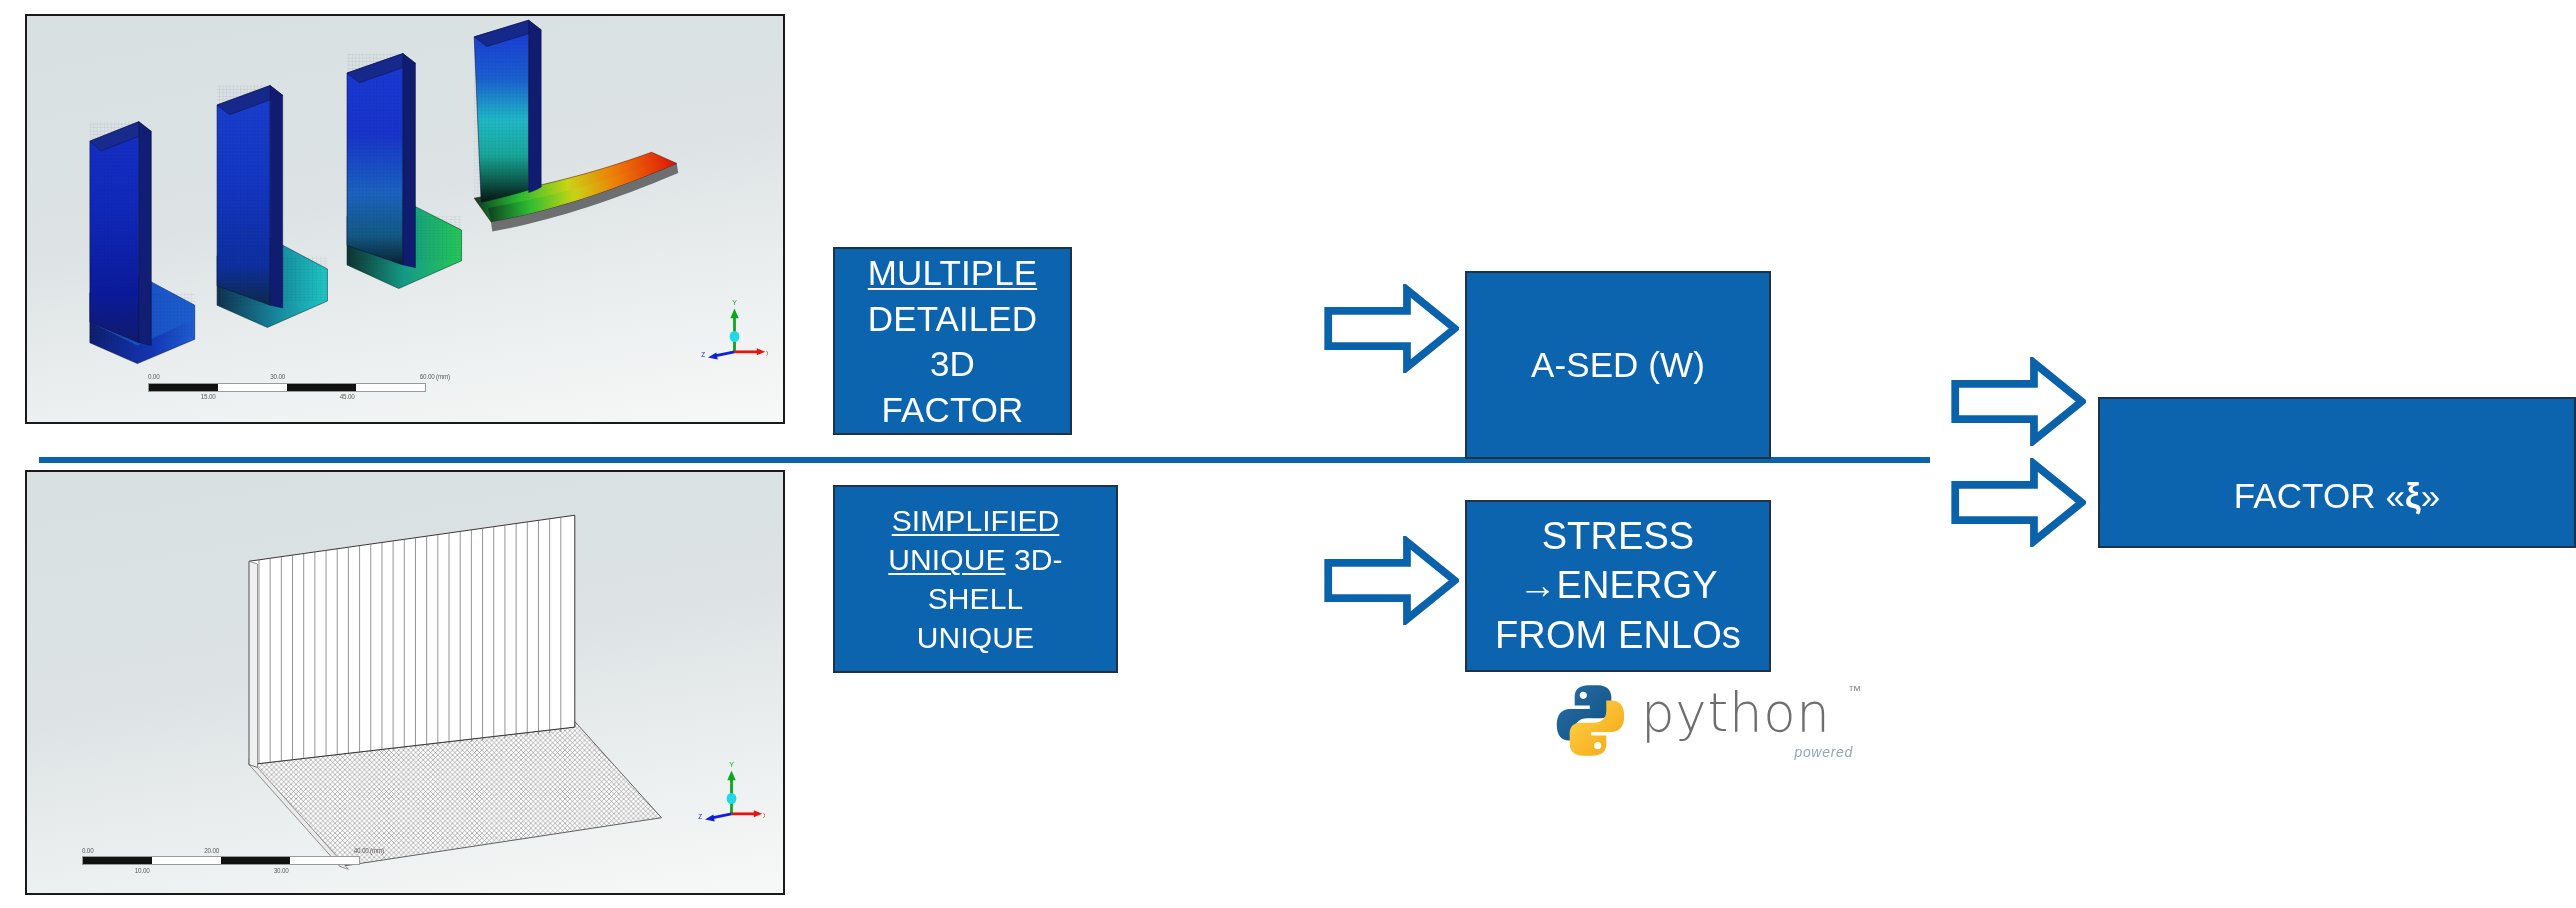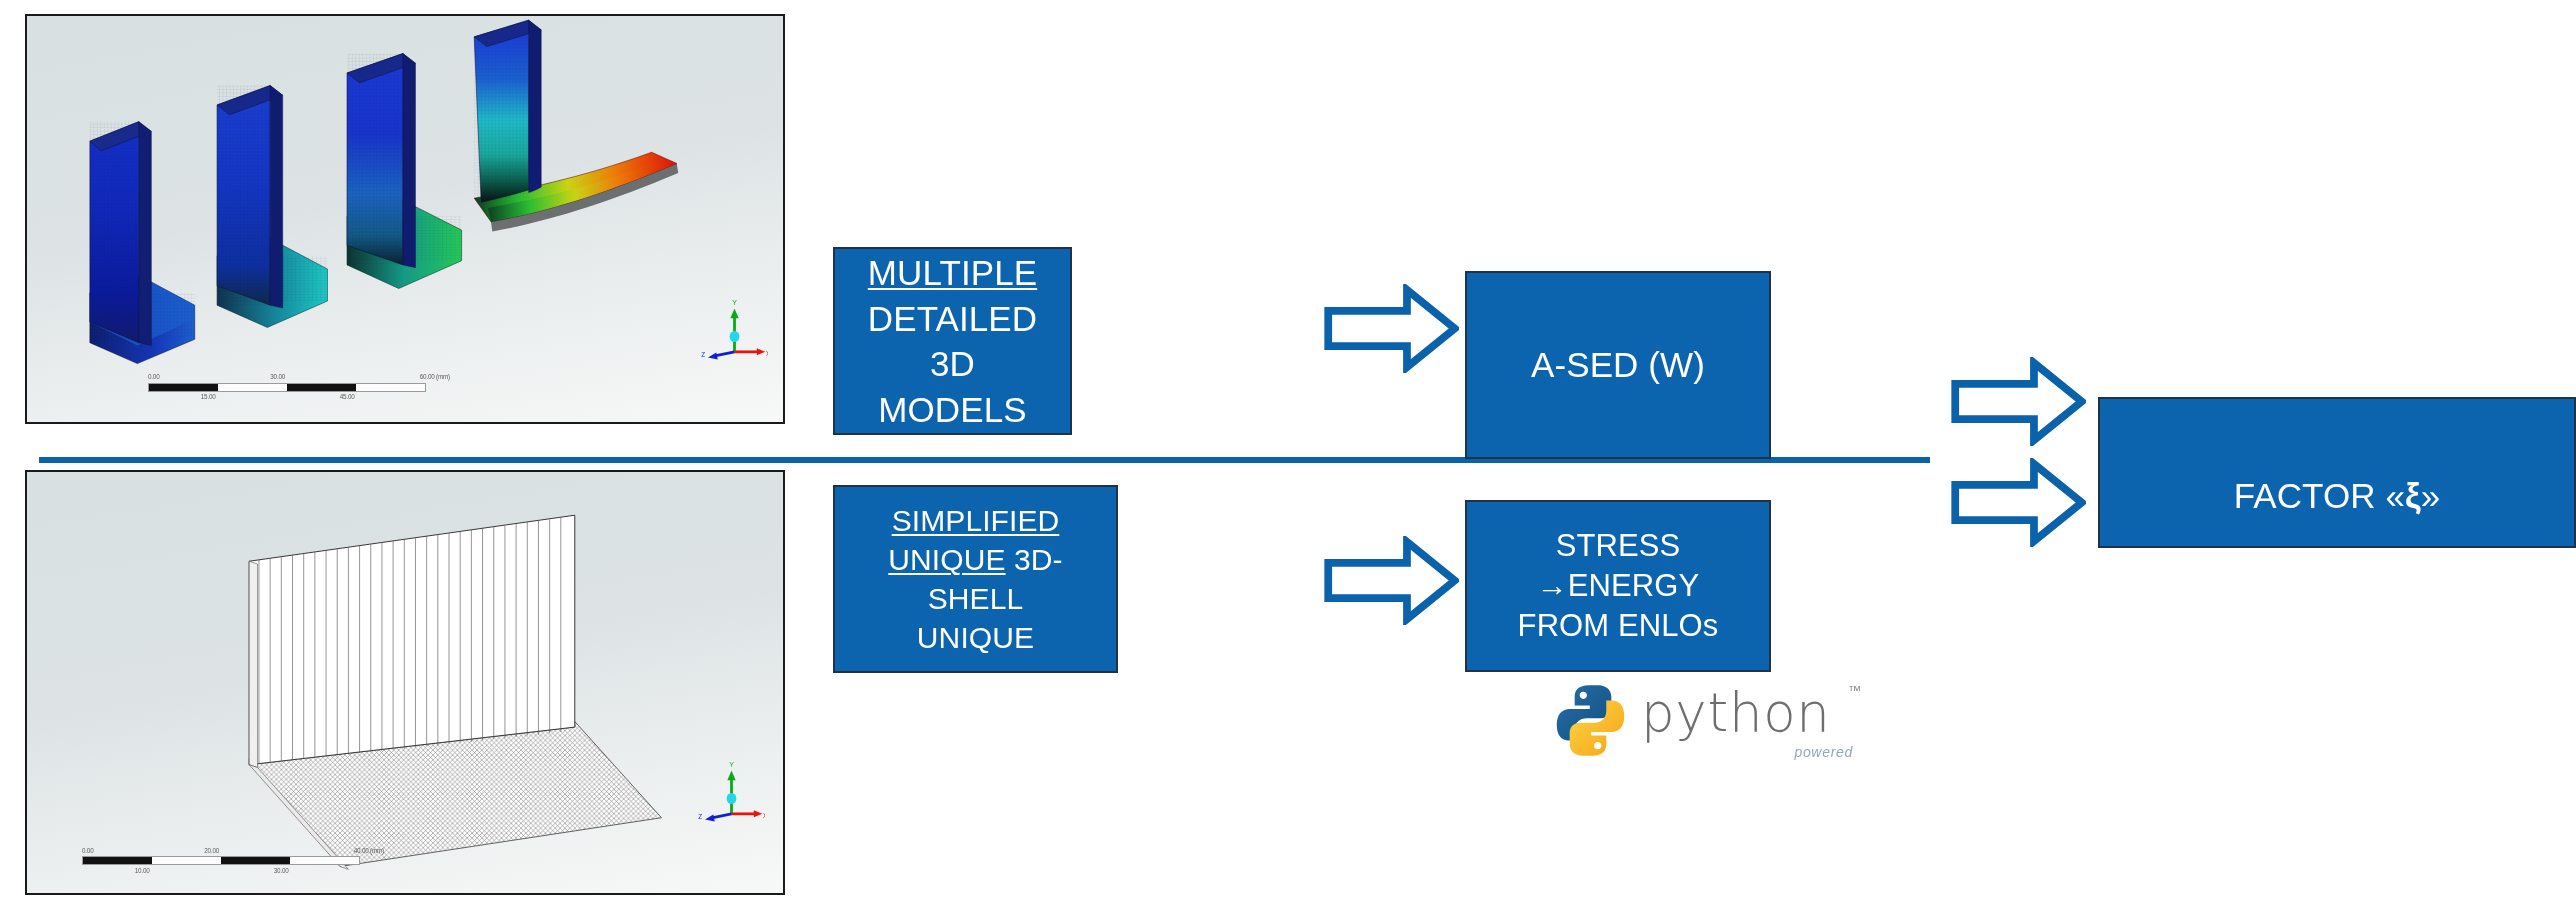--- a/index.html
+++ b/index.html
@@ -53,21 +53,21 @@
     font-weight:400;
     letter-spacing:0.1px;
   }
   .flowbox .txt{display:block;width:100%;padding:0 7px;}
   .flowbox .u{text-decoration:underline;text-underline-offset:2.8px;text-decoration-thickness:2.1px;}
   .flowbox .xi{font-weight:bold;}
 
   #box-multiple {left:833px;top:247px;width:239px;height:188px;font-size:35px;}
   #box-ased     {left:1465px;top:247px;width:306px;height:188px;font-size:35px;margin-top:24px;}
   #box-simplified{left:833px;top:485px;width:285px;height:188px;font-size:30px;}
-  #box-stress   {left:1465px;top:500px;width:306px;height:172px;font-size:31px;}
+  #box-stress   {left:1465px;top:500px;width:306px;height:172px;font-size:38px;}
   #box-compens  {left:2098px;top:397px;width:478px;height:151px;font-size:35px;}
 
   
   .arrow{position:absolute;}
 
   
   #python-logo{position:absolute;left:1551px;top:680px;width:309px;height:81px;}
   .py-word{
     position:absolute;left:90px;top:5.6px;
     font-size:53px;color:#6e6e6e;font-family:"DejaVu Sans",sans-serif;
@@ -288,21 +288,21 @@
     <span class="sb-lab bot" style="left:69%;">30.00</span>
   </div>
 </div>
 
 <div id="divider"></div>
 
 <div class="flowbox" id="box-multiple">
   <span class="txt">
     <span class="u">MULTIPLE</span><br>
     <span>DETAILED 3D</span><br>
-    <span>MODELS</span>
+    <span>FACTOR</span>
   </span>
 </div>
 
 <div class="flowbox" id="box-ased">
   <span class="txt">
     <span>A-SED (W)</span>
   </span>
 </div>
 
 <div class="flowbox" id="box-simplified">

